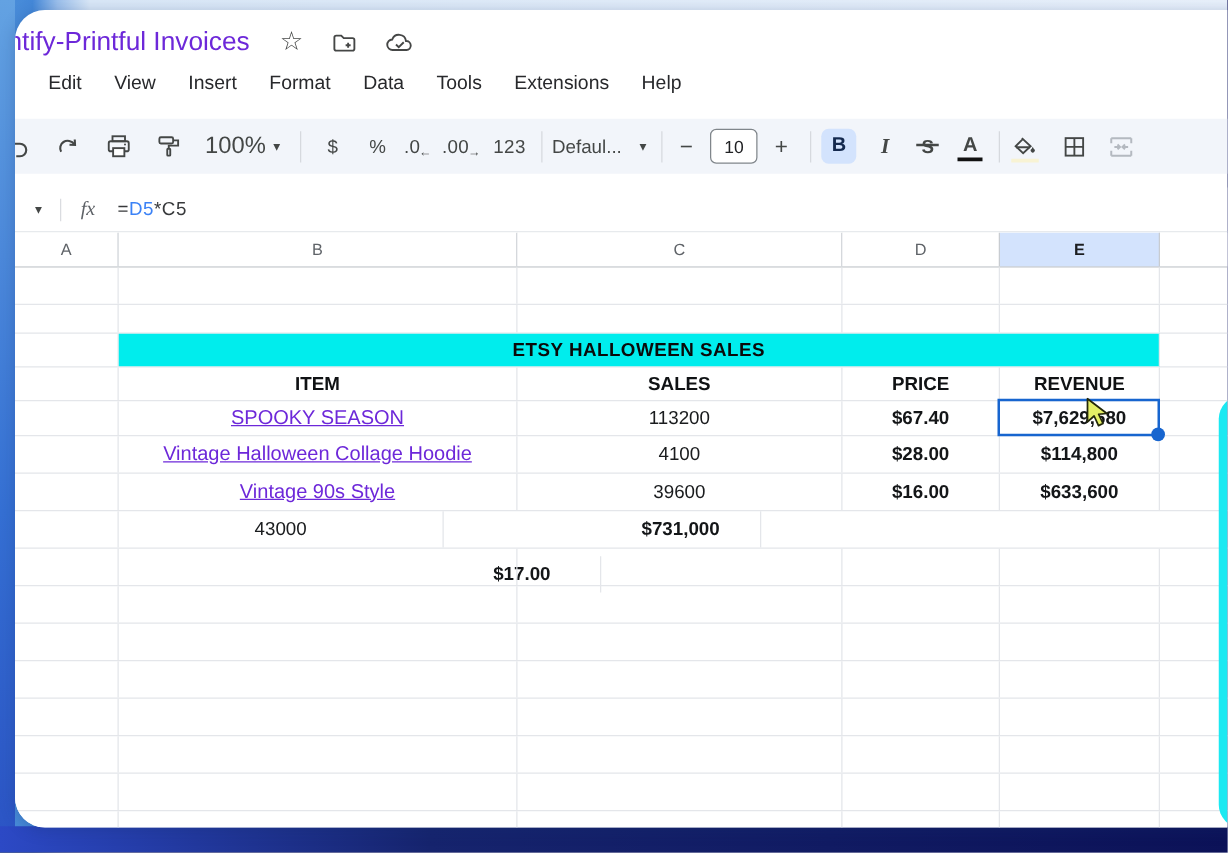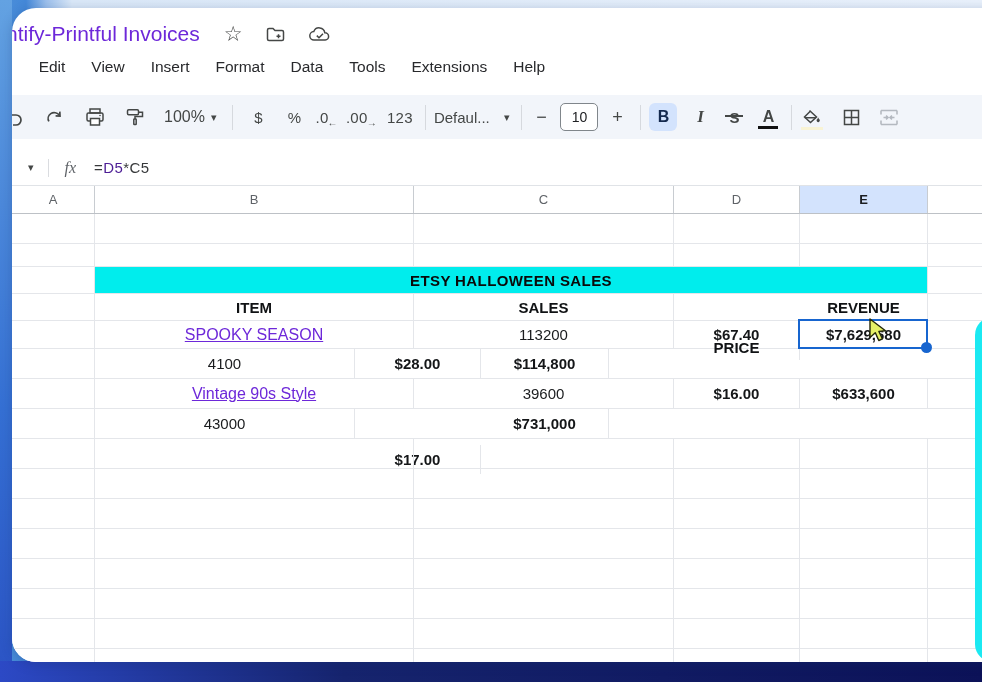--- a/index.html
+++ b/index.html
@@ -28,21 +28,21 @@
   .menu-partial{margin-left:-8px;}
   .menu-item{cursor:default;}
 
   
   .toolbar{position:absolute;left:0;top:87px;right:0;height:44px;background:#f2f5fa;
     display:flex;align-items:center;color:#444746;}
   .ti{display:flex;align-items:center;justify-content:center;height:30px;min-width:22px;
     font-size:15px;color:#444746;position:relative;flex:0 0 auto;}
   .tdiv{width:1px;height:25px;background:#d6d9de;flex:0 0 auto;}
   .caret{font-size:11px;color:#444746;margin-left:6px;}
-  .zoom-label{font-size:16px;}
+  .zoom-label{font-size:19px;}
   .fontname{font-size:15px;width:64px;text-align:left;overflow:hidden;white-space:nowrap;}
   .sizebox{width:36px;height:26px;border:1px solid #80868b;border-radius:5px;display:flex;
     align-items:center;justify-content:center;font-size:14px;background:#fff;color:#202124;}
   .bold-btn{width:28px;height:28px;background:#d3e3fd;border-radius:6px;font-weight:bold;
     color:#14294e;font-size:16px;}
   .italic-btn{font-family:"Liberation Serif","DejaVu Serif",serif;font-style:italic;font-weight:bold;font-size:17px;}
   .strike-btn{position:relative;font-weight:bold;font-size:15px;}
   .strike-btn .bar{position:absolute;left:2px;right:2px;top:13px;height:1.6px;background:#444746;}
   .acolor{position:relative;font-weight:bold;font-size:16px;width:22px;}
   .acolor .swatch{position:absolute;left:1px;right:1px;bottom:3px;height:3.5px;background:#111;}
@@ -52,21 +52,21 @@
   .num-fmt{font-size:15px;font-weight:400;letter-spacing:.3px;}
 
   
   .formulabar{position:absolute;left:0;top:142px;right:0;height:35px;display:flex;align-items:center;
     border-bottom:1px solid #e0e3e7;background:#fff;}
   .fb-caret{margin-left:16px;font-size:11px;color:#444746;}
   .fb-div{width:1px;height:18px;background:#dadce0;margin-left:14px;}
   .fx{margin-left:16px;font-family:"Liberation Serif","DejaVu Serif",serif;font-style:italic;
     font-size:16px;color:#5f6368;}
   .formula{margin-left:18px;font-size:15px;color:#37393b;letter-spacing:.4px;}
-  .formula .ref1{color:#4c1d95;}
+  .formula .ref1{color:#3b82f6;}
 
   
   .grid{position:absolute;left:0;top:178px;right:0;bottom:0;background:#fff;overflow:hidden;}
   .hrow{display:flex;height:28px;border-bottom:1px solid #bdc1c6;box-sizing:border-box;}
   .hcell{border-right:1px solid #c8ccd1;box-sizing:border-box;display:flex;align-items:center;
     justify-content:center;font-size:13px;color:#5f6368;background:#fff;height:100%;}
   .hcell.sel{background:#d3e3fd;color:#1c1e21;font-weight:bold;}
   .hfill{flex:1;border-right:none;}
   .row{display:flex;box-sizing:border-box;border-bottom:1px solid #e4e6ea;}
   .cell{border-right:1px solid #e4e6ea;box-sizing:border-box;display:flex;align-items:center;
@@ -252,34 +252,35 @@
         </div>
         <div class="row" style="height: 27px;">
           <div class="cell" style="width: 83px;"></div>
           <div class="cell banner" style="width: 833px;">ETSY HALLOWEEN SALES</div>
           <div class="cell fill"></div>
         </div>
         <div class="row" style="height: 27px;">
           <div class="cell" style="width: 83px;"></div>
           <div class="cell th" style="width: 319px;">ITEM</div>
           <div class="cell th" style="width: 260px;">SALES</div>
-          <div class="cell th" style="width: 126px; margin-top: 40px;">PRICE</div>
+          <div class="cell th" style="width: 126px;">PRICE</div>
           <div class="cell th" style="width: 128px;">REVENUE</div>
           <div class="cell fill"></div>
         </div>
         <div class="row" style="height: 28px;">
           <div class="cell" style="width: 83px;"></div>
           <div class="cell item" style="width: 319px;">SPOOKY SEASON</div>
           <div class="cell num" style="width: 260px;">113200</div>
           <div class="cell money" style="width: 126px;">$67.40</div>
           <div class="cell money" style="width: 128px;">$7,629,680</div>
           <div class="cell fill"></div>
         </div>
         <div class="row" style="height: 30px;">
           <div class="cell" style="width: 83px;"></div>
+          <div class="cell item" style="width: 319px;">Vintage Halloween Collage Hoodie</div>
           <div class="cell num" style="width: 260px;">4100</div>
           <div class="cell money" style="width: 126px;">$28.00</div>
           <div class="cell money" style="width: 128px;">$114,800</div>
           <div class="cell fill"></div>
         </div>
         <div class="row" style="height: 30px;">
           <div class="cell" style="width: 83px;"></div>
           <div class="cell item" style="width: 319px;">Vintage 90s Style</div>
           <div class="cell num" style="width: 260px;">39600</div>
           <div class="cell money" style="width: 126px;">$16.00</div>

